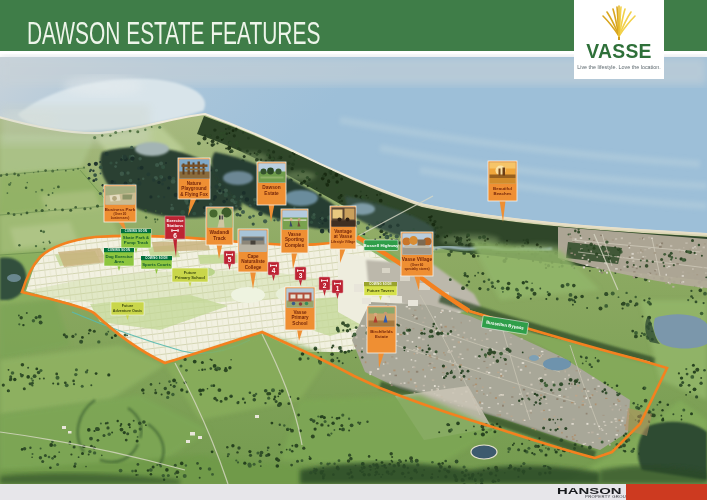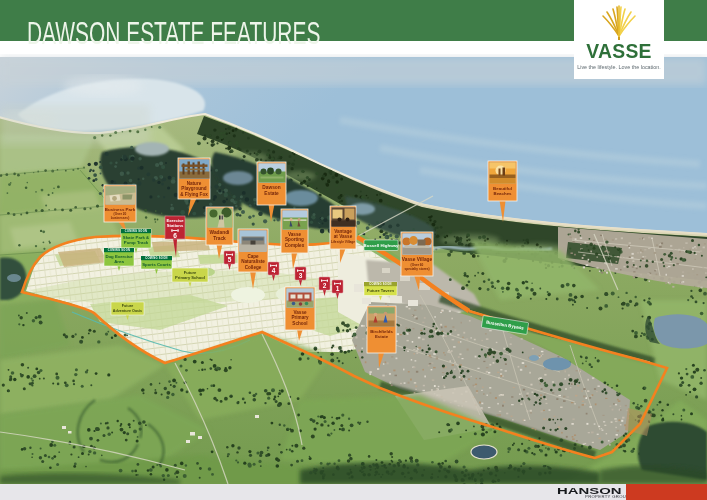--- a/index.html
+++ b/index.html
@@ -1,18 +1,18 @@
 <!DOCTYPE html>
 <html><head>
 <meta charset="utf-8">
 <style>
 html,body{margin:0;padding:0;width:707px;height:500px;overflow:hidden;background:#fff;font-family:"Liberation Sans",sans-serif;}
 #stage{position:relative;width:707px;height:500px;}
 #mapsvg{position:absolute;left:0;top:0;}
-#header{position:absolute;left:0;top:0;width:707px;height:41px;background:#3f7d48;z-index:5;}
+#header{position:absolute;left:0;top:0;width:707px;height:51px;background:#3f7d48;z-index:5;}
 #header h1{margin:0;position:absolute;left:27px;top:16px;font-size:31px;font-weight:400;color:#eef5ea;transform:scaleX(0.675);transform-origin:left;white-space:nowrap;}
 #vasselogo{position:absolute;left:574px;top:0;width:90px;height:79px;background:#ffffff;z-index:6;}
 #vasselogo .vname{position:absolute;left:0;top:39px;width:90px;text-align:center;font-size:21px;font-weight:700;color:#2e7039;letter-spacing:0.3px;transform:scaleX(0.92);}
 #vasselogo .vtag{position:absolute;left:0;top:64px;width:90px;text-align:center;font-size:5.4px;color:#5f6a70;}
 #footer{position:absolute;left:0;top:484px;width:707px;height:16px;background:#e7e6ea;z-index:5;}
 #hanson{position:absolute;left:557px;top:485.5px;font-size:9.2px;font-weight:700;color:#17191c;letter-spacing:0px;transform:scaleX(1.62);transform-origin:left;z-index:6;}
 #hansonsub{position:absolute;left:585px;top:494px;font-size:4.2px;color:#33363b;letter-spacing:0.35px;z-index:6;}
 #redblock{position:absolute;left:626px;top:484px;width:81px;height:16px;background:#cd3a20;z-index:6;}
 </style>
 </head>

